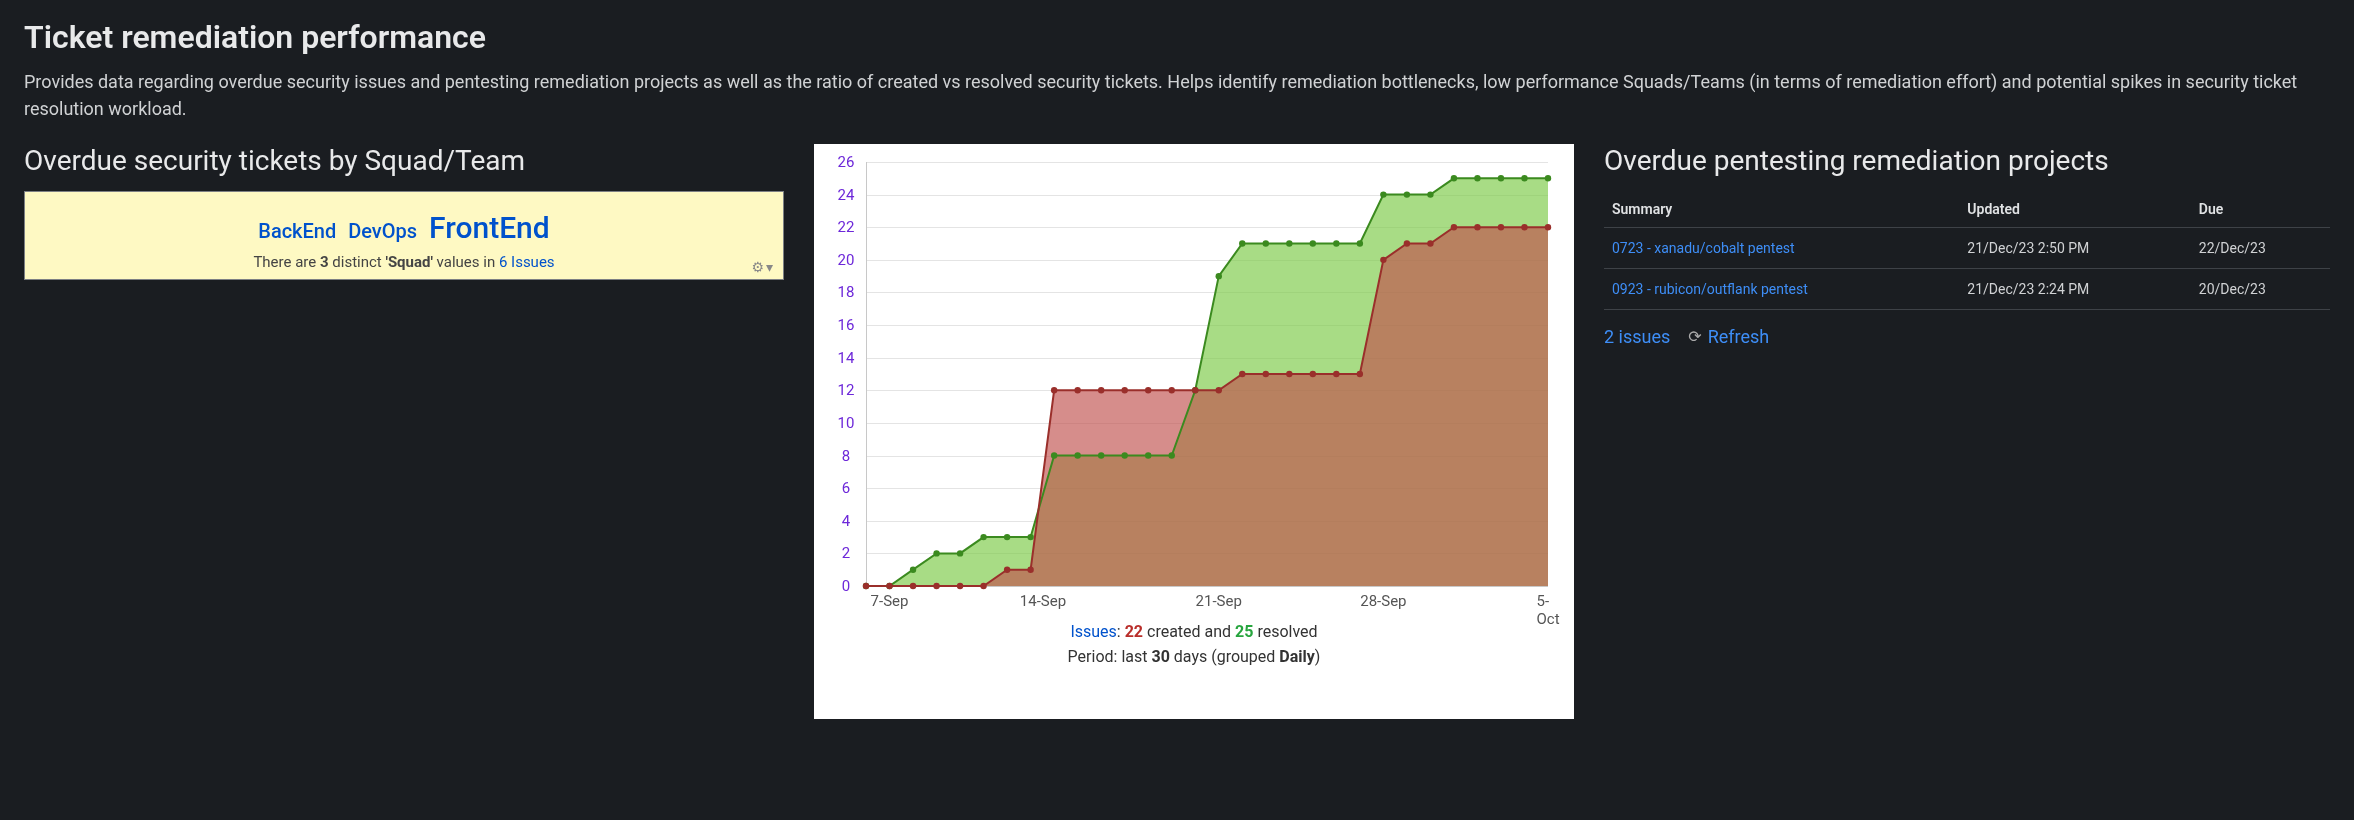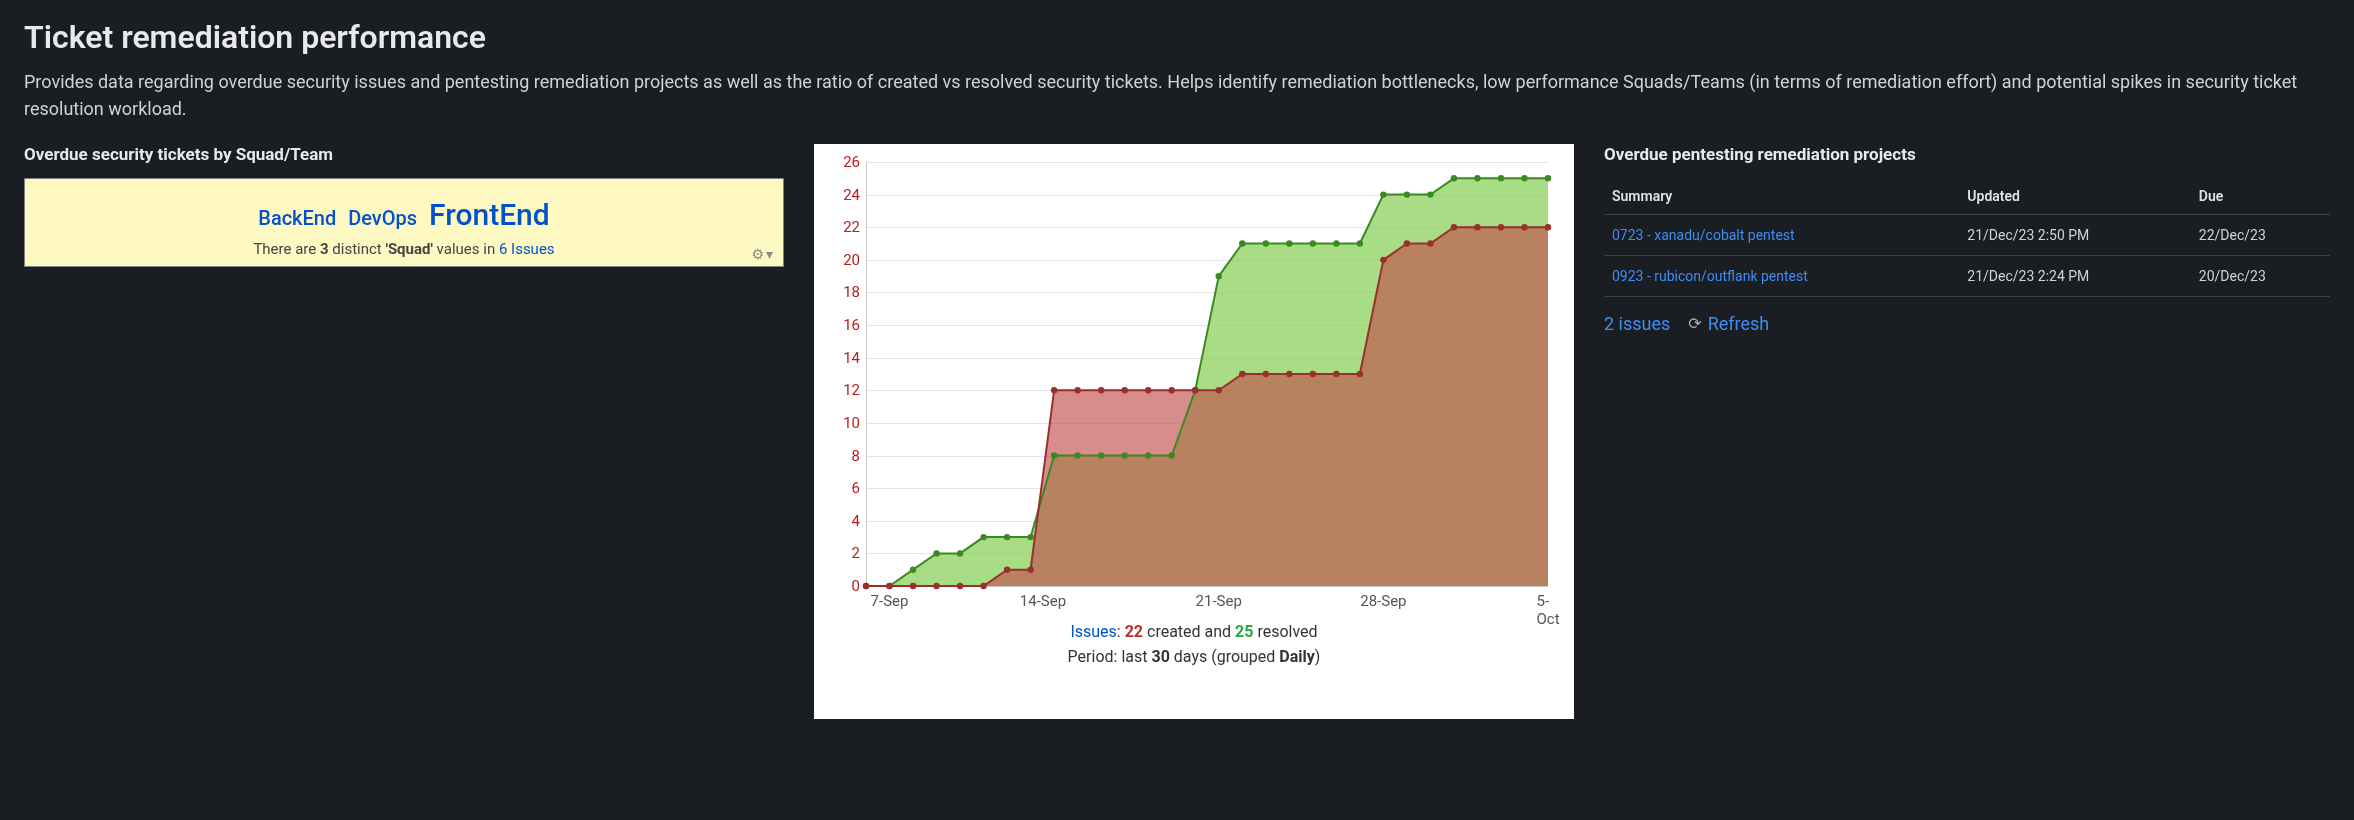--- a/index.html
+++ b/index.html
@@ -27,22 +27,22 @@
   }
   .panels {
     display: flex;
     gap: 30px;
   }
   .panel {
     display: flex;
     flex-direction: column;
   }
   .panel-title {
-    font-size: 17px;
-    font-weight: 700;
+    font-size: 28px;
+    font-weight: 400;
     color: #e8e9ea;
     margin-bottom: 14px;
   }
   
   .panel-squad { width: 760px; }
   .wordcloud-box {
     background: #fef9c3;
     border: 1px solid #7d8084;
     padding: 18px 16px 8px 16px;
     position: relative;
@@ -111,23 +111,23 @@
   .chart-legend2 {
     text-align: center;
     font-size: 16px;
     color: #333;
     margin-top: 6px;
   }
   .chart-legend2 b { font-weight: 700; }
   .ytick-label {
     position: absolute;
     font-size: 15px;
-    color: #b91c1c;
+    color: #6d28d9;
     transform: translateY(-50%);
-    text-align: right;
+    text-align: center;
     width: 28px;
   }
   .xtick-label {
     position: absolute;
     font-size: 15px;
     color: #555;
     transform: translateX(-50%);
   }
   .gridline-h {
     position: absolute;

